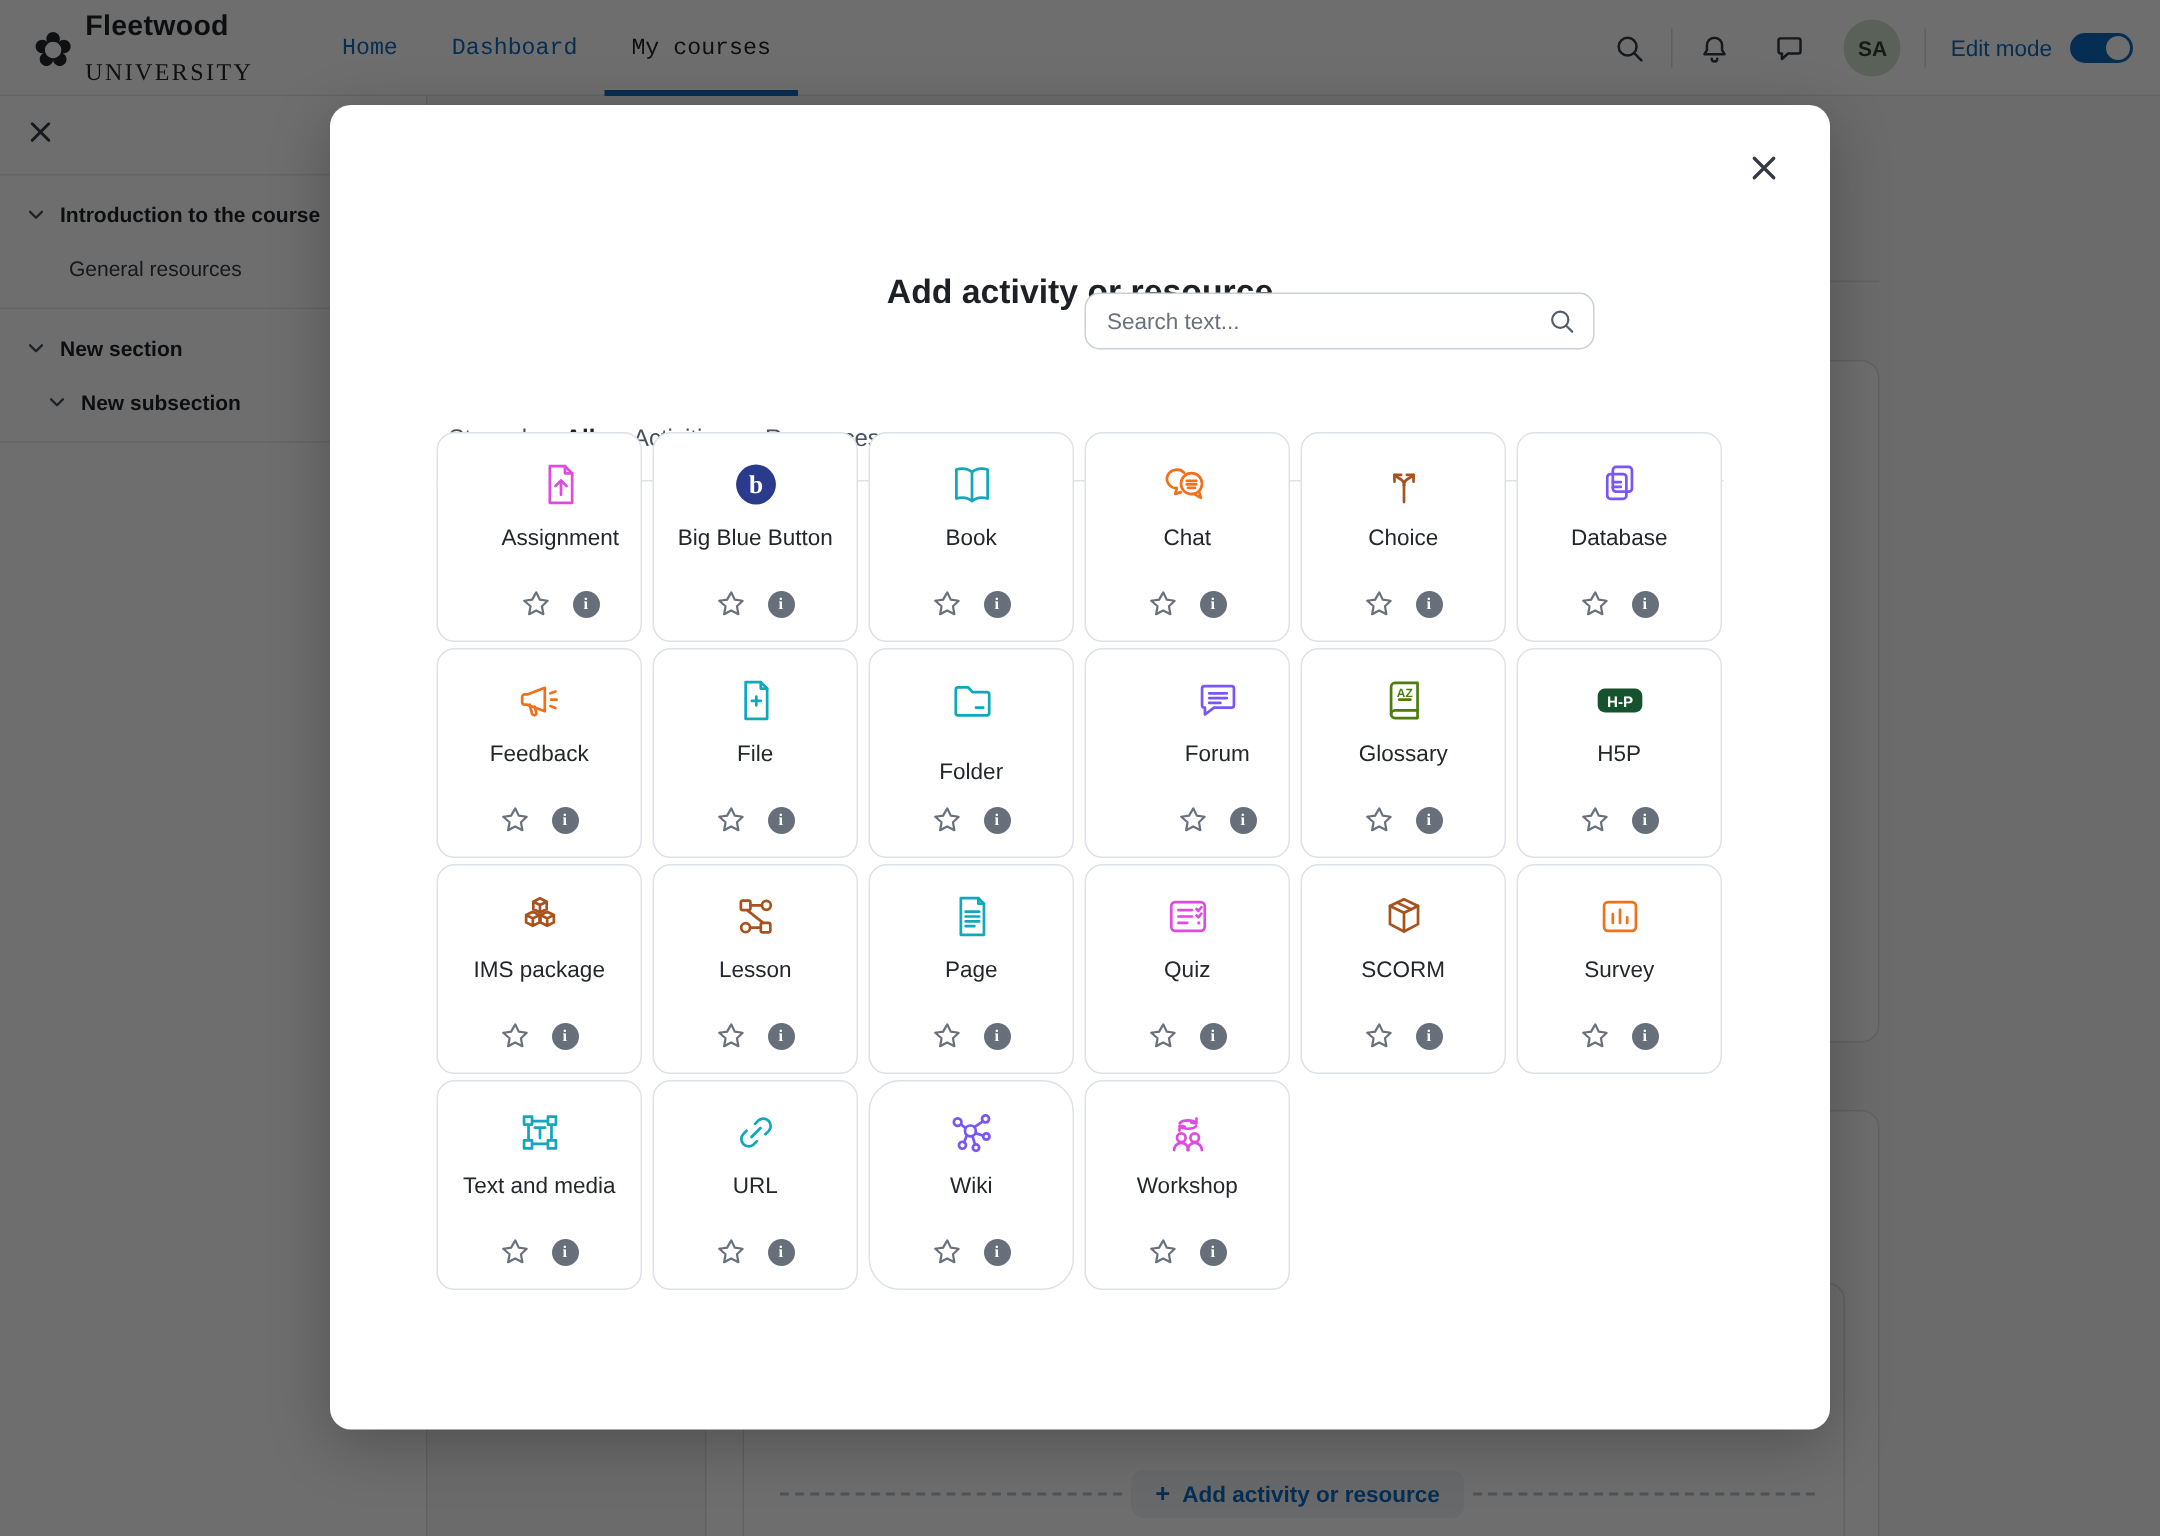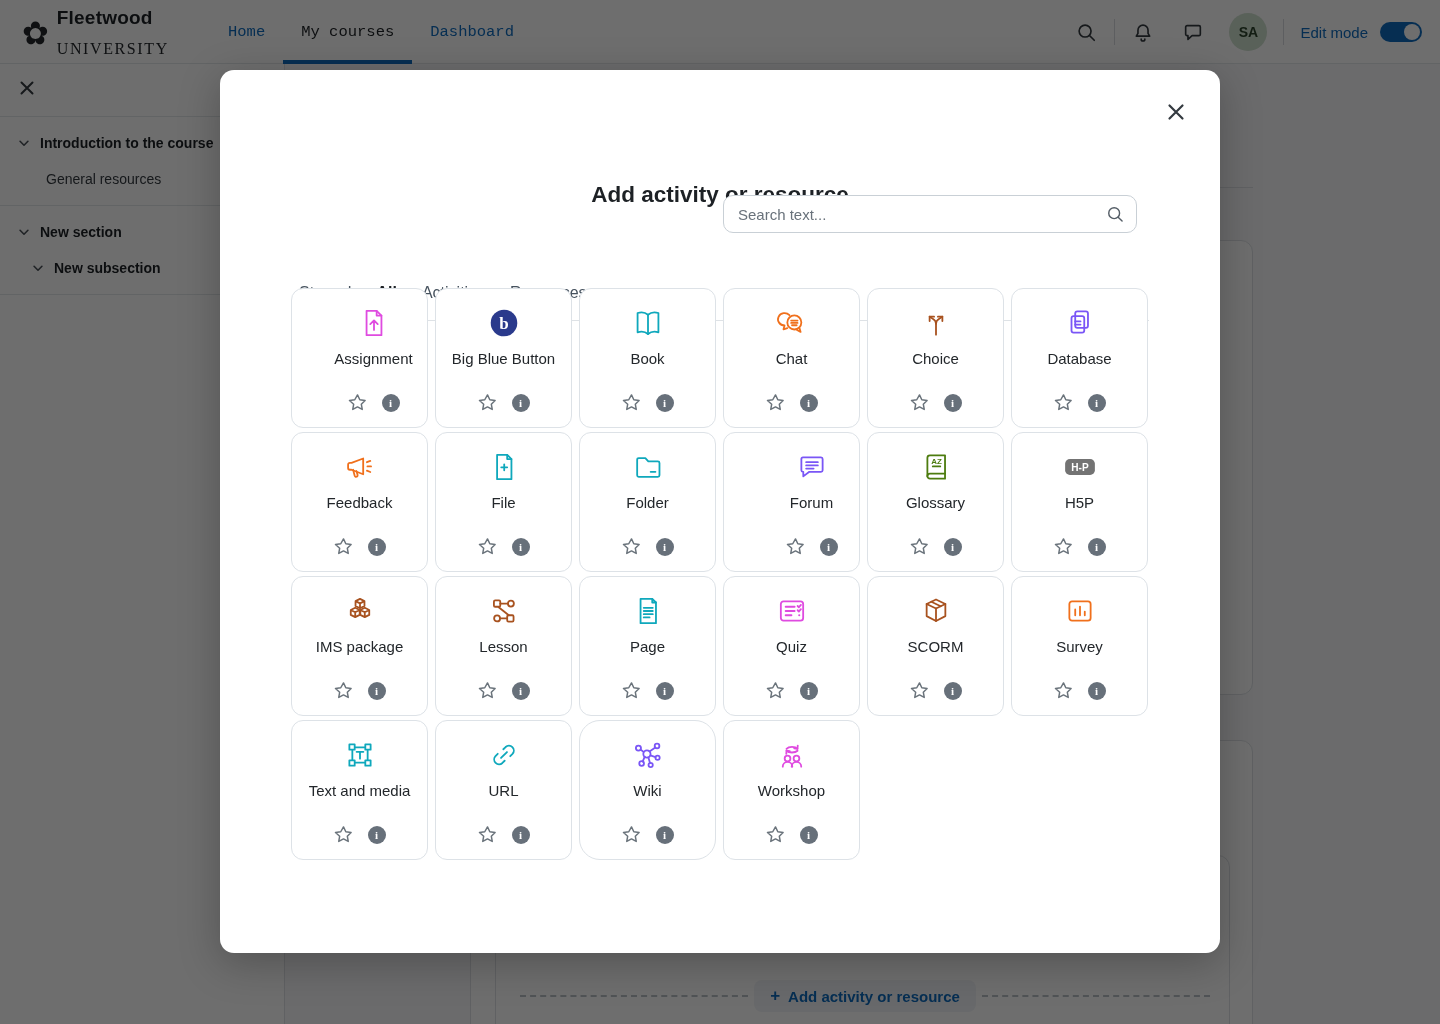--- a/index.html
+++ b/index.html
@@ -69,21 +69,21 @@
                  align-items:center; justify-content:center; cursor:pointer; }
   .modal-close svg { stroke:#343a40; stroke-width:2.2; stroke-linecap:round; }
   .modal-title { position:absolute; left:0; right:0; top:112px; text-align:center; font-size:22.5px;
                  font-weight:700; color:#1d2125; }
   .modal-tabs { position:absolute; left:79px; top:212px; height:38px; display:flex; gap:25px; }
   .mtab { position:relative; display:flex; align-items:flex-start; padding-top:2px; font-size:16px;
           color:#46525e; cursor:pointer; }
   .mtab.active { color:#1d2125; font-weight:700; }
   .mtab.active::after { content:""; position:absolute; left:-2px; right:-2px; bottom:0; height:3px; background:#0f6cbf; }
   .modal-tabline { position:absolute; left:71px; top:250px; width:858px; height:1px; background:#dee2e6; }
-  .modal-search { position:absolute; left:503px; top:125px; width:414px; height:38px; }
+  .modal-search { position:absolute; left:503px; top:125px; width:340px; height:38px; }
   .modal-search input { width:100%; height:100%; border:1px solid #c9d0d6; border-radius:10px;
                         padding:0 40px 0 14px; font-size:15px; color:#343a40; outline:none;
                         font-family:"Liberation Sans", sans-serif; }
   .modal-search input::placeholder { color:#69727b; }
   .modal-search .sicon { position:absolute; right:12px; top:9px; }
   .modal-search .sicon svg { stroke:#545d66; fill:none; stroke-width:1.7; stroke-linecap:round; }
 
   .cards { position:absolute; left:71px; top:218px; display:grid;
            grid-template-columns:repeat(6,137px); gap:4px 7px; }
   .card { width:137px; height:140px; background:#fff; border:1px solid #dde2e7; border-radius:12px;
@@ -122,22 +122,22 @@
   <div class="navbar">
     <div class="brand">
       <span class="brand-flower">✿</span>
       <span class="brand-text">
         <span class="brand-line1">Fleetwood</span>
         <span class="brand-line2">UNIVERSITY</span>
       </span>
     </div>
     <div class="nav-links" id="nav-links">
         <div class="nav-item">Home</div>
+        <div class="nav-item">Dashboard</div>
         <div class="nav-item active">My courses</div>
-        <div class="nav-item">Dashboard</div>
       </div>
     <div class="nav-right">
       <div class="nav-icon">
         <svg width="22" height="22" viewBox="0 0 24 24">
             <circle cx="11" cy="11" r="6.5"></circle>
             <path d="M15.8 15.8 L21 21"></path>
           </svg>
       </div>
       <div class="nav-divider"></div>
       <div class="nav-icon">
@@ -370,21 +370,21 @@
           <div class="card-label">File</div>
           <div class="card-actions">
             <span class="star">
               <svg width="19" height="19" viewBox="0 0 18 18">
                 <path d="M9 1.8 l2.2 4.6 5 .7 -3.6 3.5 .9 5 -4.5 -2.4 -4.5 2.4 .9 -5 L1.4 7.1 l5 -.7 Z"></path>
               </svg>
             </span>
             <span class="info">i</span>
           </div>
         </div>
-        <div class="card" style="color: rgb(35, 39, 43);">
+        <div class="card" style="color: rgb(35, 39, 43); gap: 12px;">
           <span class="card-icon" style="color: rgb(15, 168, 188);">
             <svg viewBox="0 0 32 32">
               <path d="M5.8 9.2 a1.5 1.5 0 0 1 1.5 -1.5 h6.2 l2.8 3 h9 a1.5 1.5 0 0 1 1.5 1.5 v11.6 a1.5 1.5 0 0 1 -1.5 1.5 H7.3 a1.5 1.5 0 0 1 -1.5 -1.5 Z"></path>
               <path d="M18.5 20.5 h4.5"></path>
             </svg>
           </span>
           <div class="card-label">Folder</div>
           <div class="card-actions">
             <span class="star">
               <svg width="19" height="19" viewBox="0 0 18 18">
@@ -424,21 +424,21 @@
           <div class="card-actions">
             <span class="star">
               <svg width="19" height="19" viewBox="0 0 18 18">
                 <path d="M9 1.8 l2.2 4.6 5 .7 -3.6 3.5 .9 5 -4.5 -2.4 -4.5 2.4 .9 -5 L1.4 7.1 l5 -.7 Z"></path>
               </svg>
             </span>
             <span class="info">i</span>
           </div>
         </div>
         <div class="card" style="color: rgb(35, 39, 43);">
-          <span class="card-icon" style="color: #737373;">
+          <span class="card-icon" style="color: #14532d;">
             <svg viewBox="0 0 32 32">
               <rect x="2" y="8.5" width="28" height="15" rx="4.5" fill="currentColor" stroke="none"></rect>
               <text x="16" y="20" text-anchor="middle" fill="#fff" font-size="9.5" font-weight="bold" font-family="Liberation Sans, sans-serif" stroke="none">H-P</text>
             </svg>
           </span>
           <div class="card-label">H5P</div>
           <div class="card-actions">
             <span class="star">
               <svg width="19" height="19" viewBox="0 0 18 18">
                 <path d="M9 1.8 l2.2 4.6 5 .7 -3.6 3.5 .9 5 -4.5 -2.4 -4.5 2.4 .9 -5 L1.4 7.1 l5 -.7 Z"></path>

